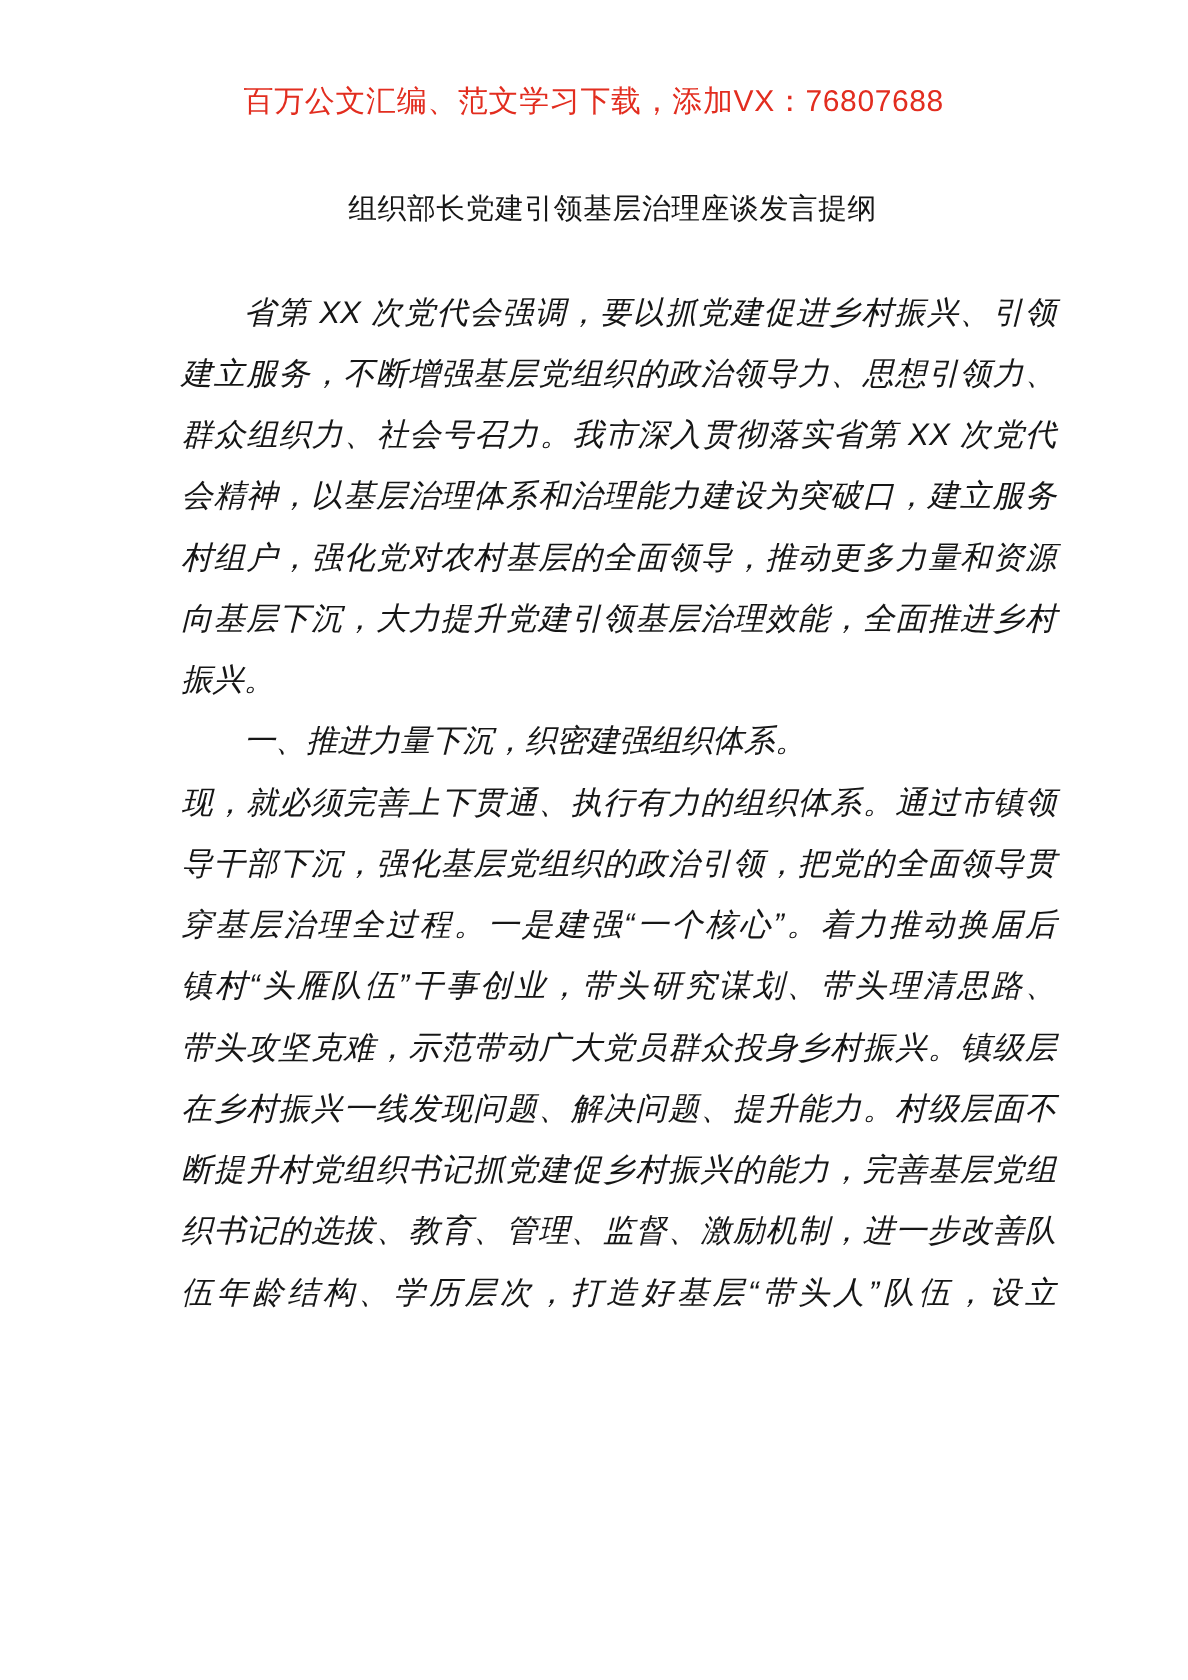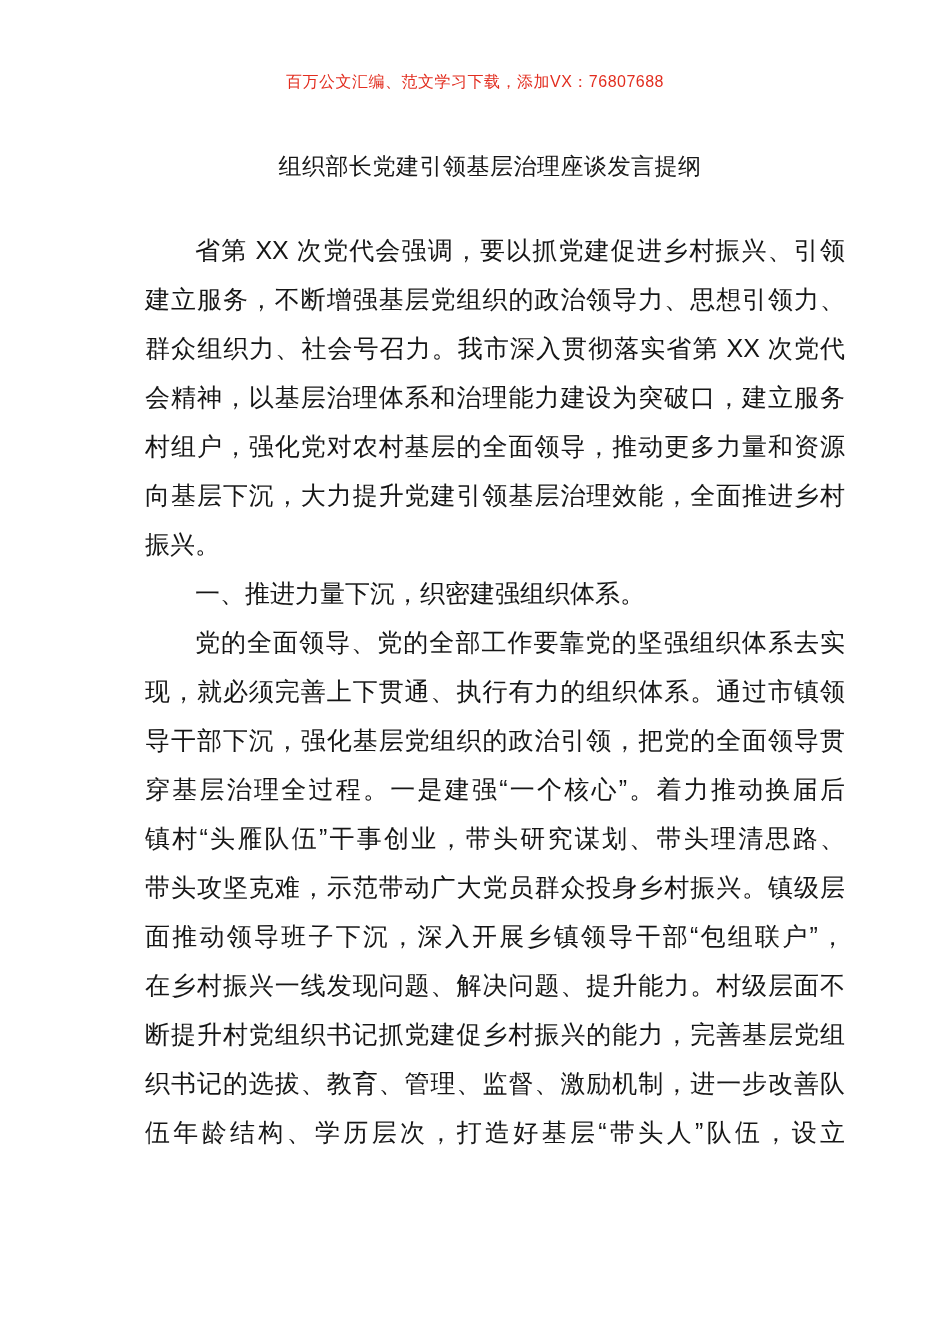--- a/index.html
+++ b/index.html
@@ -14,21 +14,21 @@
     overflow: hidden;
     font-family: "Liberation Sans", sans-serif;
     -webkit-font-smoothing: antialiased;
   }
   .notice {
     position: absolute;
     top: 68px;
     left: 0;
     width: 950px;
     text-align: center;
-    font-size: 16px;
+    font-size: 24px;
     line-height: 28px;
     color: #e22d1f;
     letter-spacing: 0.5px;
   }
   .doc-title {
     position: absolute;
     top: 135px;
     left: 0;
     width: 950px;
     margin: 15px;
@@ -46,20 +46,21 @@
     width: 700px;
     font-size: 25px;
     color: #161616;
   }
   .line {
     height: 49px;
     line-height: 49px;
     text-align: justify;
     text-align-last: justify;
     text-justify: inter-ideograph;
+    font-style: italic;
   }
   .line.indent {
     text-indent: 50px;
   }
   .line.no-just {
     text-align: right;
     text-align-last: left;
   }
 </style>
 </head>
@@ -71,24 +72,22 @@
 
 <div class="doc-body">
     <div class="line indent">省第 XX 次党代会强调，要以抓党建促进乡村振兴、引领</div>
     <div class="line">建立服务，不断增强基层党组织的政治领导力、思想引领力、</div>
     <div class="line">群众组织力、社会号召力。我市深入贯彻落实省第 XX 次党代</div>
     <div class="line">会精神，以基层治理体系和治理能力建设为突破口，建立服务</div>
     <div class="line">村组户，强化党对农村基层的全面领导，推动更多力量和资源</div>
     <div class="line">向基层下沉，大力提升党建引领基层治理效能，全面推进乡村</div>
     <div class="line no-just">振兴。</div>
     <div class="line indent no-just">一、推进力量下沉，织密建强组织体系。</div>
-    <div class="line indent">党的全面领导、党的全部工作要靠党的坚强组织体系去实</div>
     <div class="line">现，就必须完善上下贯通、执行有力的组织体系。通过市镇领</div>
     <div class="line">导干部下沉，强化基层党组织的政治引领，把党的全面领导贯</div>
     <div class="line">穿基层治理全过程。一是建强“一个核心”。着力推动换届后</div>
     <div class="line">镇村“头雁队伍”干事创业，带头研究谋划、带头理清思路、</div>
     <div class="line">带头攻坚克难，示范带动广大党员群众投身乡村振兴。镇级层</div>
-    <div class="line">面推动领导班子下沉，深入开展乡镇领导干部“包组联户”，</div>
     <div class="line">在乡村振兴一线发现问题、解决问题、提升能力。村级层面不</div>
     <div class="line">断提升村党组织书记抓党建促乡村振兴的能力，完善基层党组</div>
     <div class="line">织书记的选拔、教育、管理、监督、激励机制，进一步改善队</div>
     <div class="line">伍年龄结构、学历层次，打造好基层“带头人”队伍，设立</div>
   </div>
 
 </body></html>

